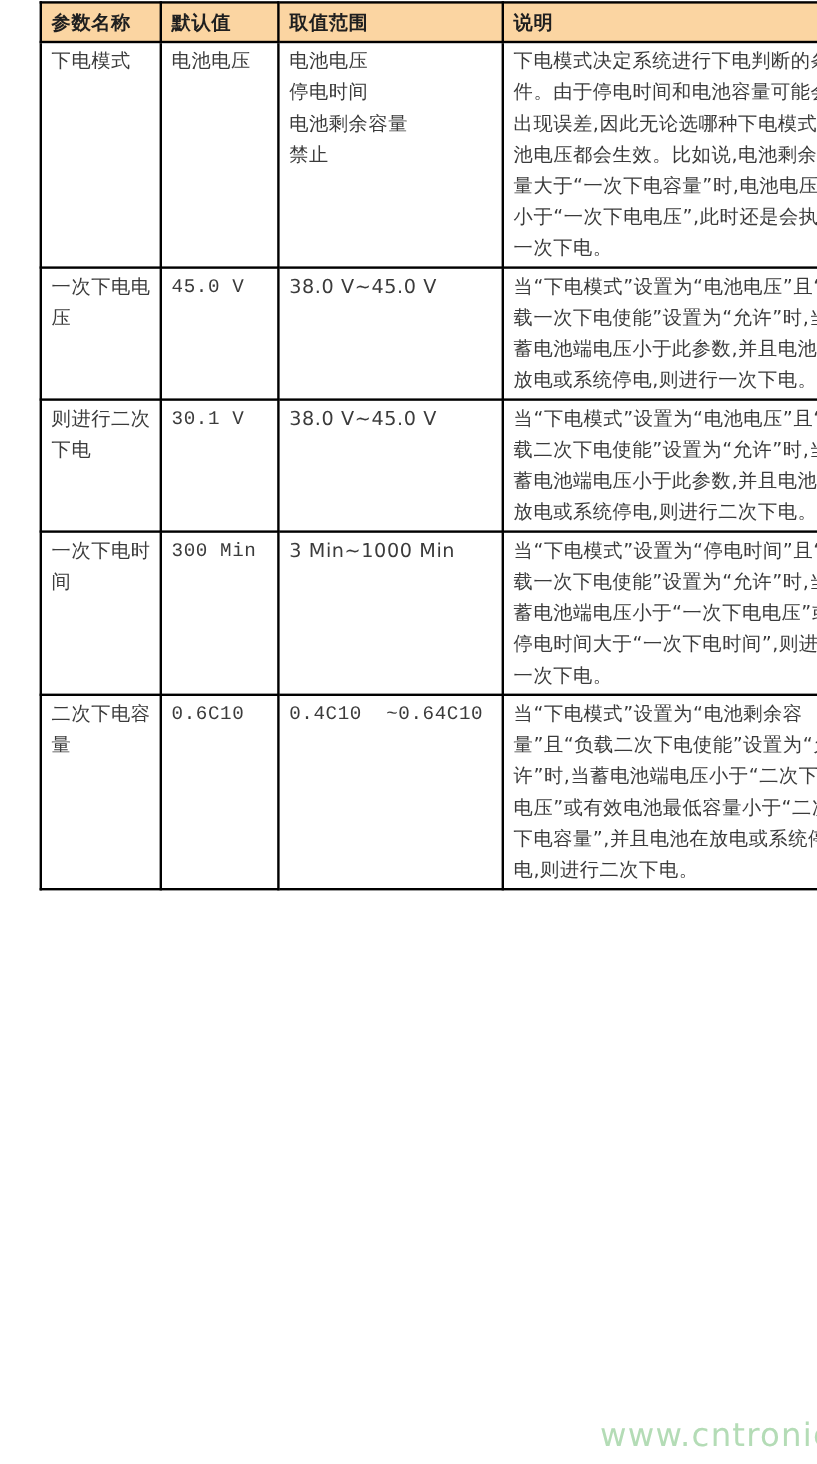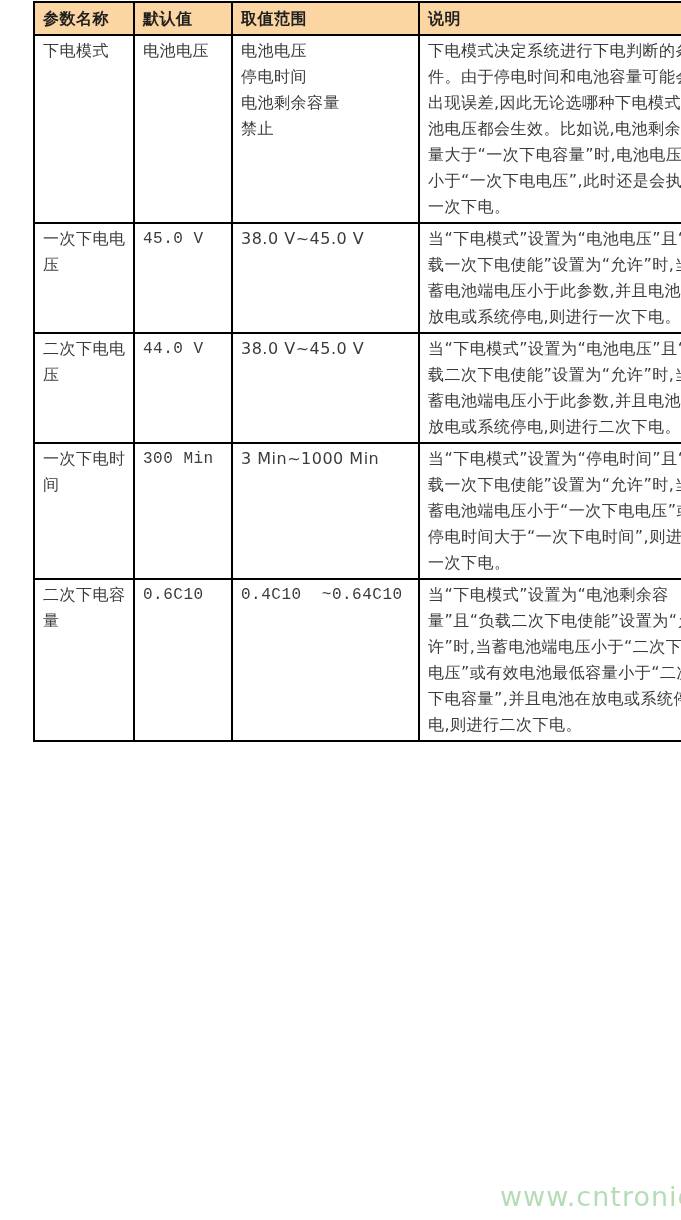--- a/index.html
+++ b/index.html
@@ -97,22 +97,22 @@
 禁止</td>
         <td>下电模式决定系统进行下电判断的条件。由于停电时间和电池容量可能会出现误差,因此无论选哪种下电模式,电池电压都会生效。比如说,电池剩余容量大于“一次下电容量”时,电池电压却小于“一次下电电压”,此时还是会执行一次下电。</td>
       </tr>
       <tr>
         <td>一次下电电压</td>
         <td class="mono">45.0 V</td>
         <td>38.0 V~45.0 V</td>
         <td>当“下电模式”设置为“电池电压”且“负载一次下电使能”设置为“允许”时,当蓄电池端电压小于此参数,并且电池在放电或系统停电,则进行一次下电。</td>
       </tr>
       <tr>
-        <td>二次下电电压</td>
-        <td class="mono">44.0 V</td>
+        <td>则进行二次下电</td>
+        <td class="mono">30.1 V</td>
         <td>38.0 V~45.0 V</td>
         <td>当“下电模式”设置为“电池电压”且“负载二次下电使能”设置为“允许”时,当蓄电池端电压小于此参数,并且电池在放电或系统停电,则进行二次下电。</td>
       </tr>
       <tr>
         <td>一次下电时间</td>
         <td class="mono">300 Min</td>
         <td>3 Min~1000 Min</td>
         <td>当“下电模式”设置为“停电时间”且“负载一次下电使能”设置为“允许”时,当蓄电池端电压小于“一次下电电压”或停电时间大于“一次下电时间”,则进行一次下电。</td>
       </tr>
       <tr>

